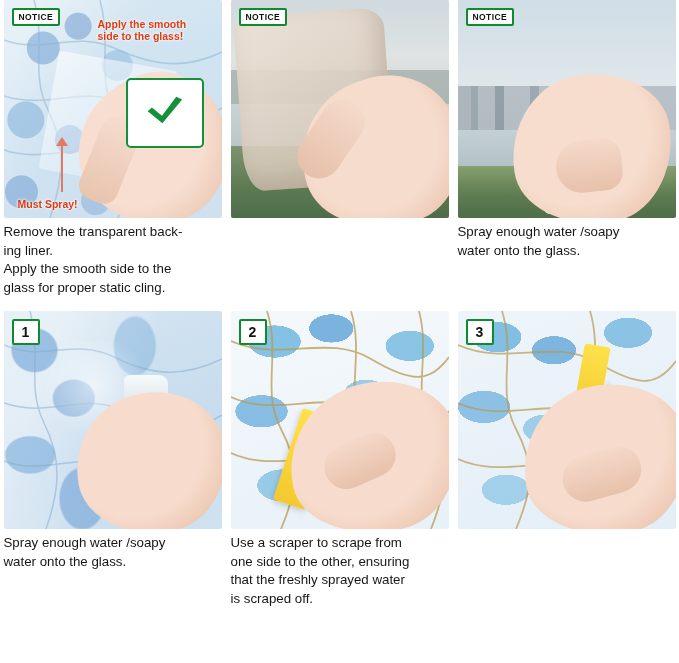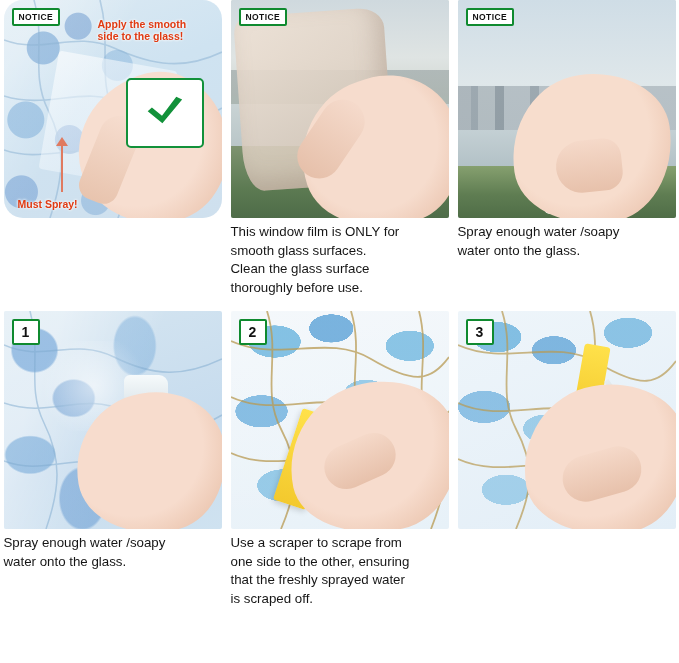--- a/index.html
+++ b/index.html
@@ -87,21 +87,20 @@
     font-weight: bold;
     display: flex;
     align-items: center;
     justify-content: center;
     z-index: 6;
   }
 
   
   .p1 {
     background: linear-gradient(160deg, #dceaf3 0%, #cfe3f1 40%, #cfe0ee 100%);
-    border-radius: 19px;
   }
   .p1 .glasspat {
     position: absolute;
     inset: 0;
     background:
       radial-gradient(circle at 18% 22%, rgba(110,160,210,.55) 0 16px, rgba(255,255,255,0) 17px),
       radial-gradient(circle at 34% 12%, rgba(90,140,200,.45) 0 13px, rgba(255,255,255,0) 14px),
       radial-gradient(circle at 10% 55%, rgba(120,170,215,.5) 0 18px, rgba(255,255,255,0) 19px),
       radial-gradient(circle at 30% 64%, rgba(80,130,195,.42) 0 14px, rgba(255,255,255,0) 15px),
       radial-gradient(circle at 52% 30%, rgba(120,170,215,.4) 0 15px, rgba(255,255,255,0) 16px),
@@ -436,37 +435,37 @@
         <div class="cal-box">
           <div class="leafmark"></div>
         </div>
         <div class="lbl-apply" style="white-space: pre-line;">Apply the smooth
 side to the glass!</div>
         <div class="arrow-line"></div>
         <div class="arrow-head"></div>
         <div class="lbl-must">Must Spray!</div>
         <div class="badge-notice">NOTICE</div>
       </div>
+      <div class="caption">Remove the transparent back-
+ing liner.
+Apply the smooth side to the
+glass for proper static cling.</div>
     </div>
 
     <div class="cell">
       <div class="photo p2">
         <div class="sky"></div>
         <div class="city"></div>
         <div class="river"></div>
         <div class="ground"></div>
         <div class="film"></div>
         <div class="hand2"></div>
         <div class="thumb2"></div>
         <div class="badge-notice">NOTICE</div>
       </div>
-      <div class="caption">This window film is ONLY for
-smooth glass surfaces.
-Clean the glass surface
-thoroughly before use.</div>
     </div>
 
     <div class="cell">
       <div class="photo p3">
         <div class="sky3"></div>
         <div class="skyline"></div>
         <div class="river3"></div>
         <div class="green3"></div>
         <div class="bottle"></div>
         <div class="nozzle"></div>

